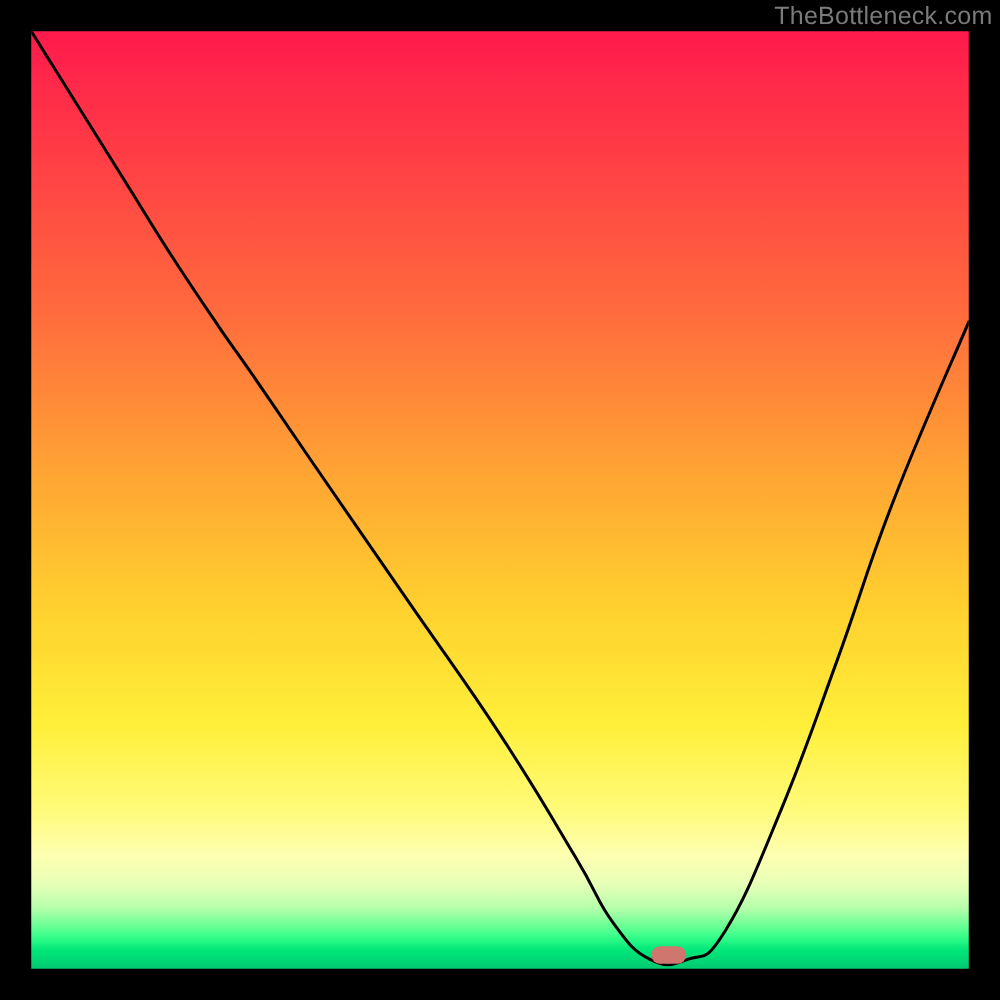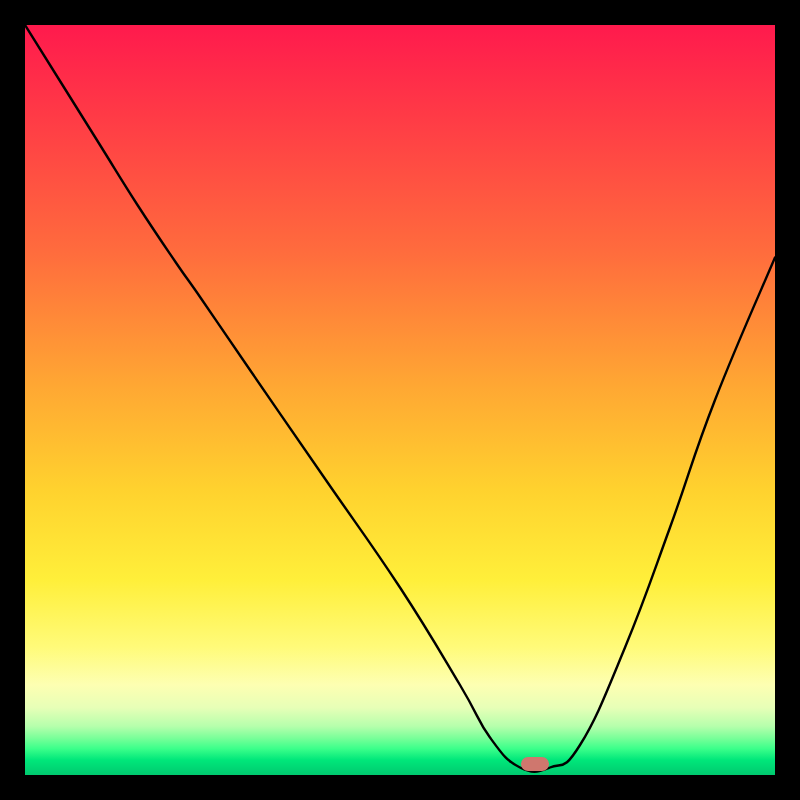--- a/index.html
+++ b/index.html
@@ -72,13 +72,14 @@
 </head>
 <body>
 
 <div class="frame">
   <div class="plot">
     <svg class="curve-svg" viewBox="0 0 750 750" preserveAspectRatio="none">
       <path id="curve-path" fill="none" stroke="#000" stroke-width="2.4" stroke-linecap="round" stroke-linejoin="round" d="M 0.00 0.00 C 8.25 13.20, 21.00 33.60, 37.50 60.00 C 54.00 86.40, 58.50 93.60, 75.00 120.00 C 91.50 146.40, 96.00 154.43, 112.50 180.00 C 129.00 205.57, 135.97 215.62, 150.00 236.25 C 164.03 256.88, 159.75 249.82, 176.25 273.75 C 192.75 297.68, 197.78 305.40, 225.00 345.00 C 252.22 384.60, 267.00 405.90, 300.00 453.75 C 333.00 501.60, 345.30 517.13, 375.00 562.50 C 404.70 607.88, 415.20 627.00, 435.00 660.00 C 454.80 693.00, 451.80 694.35, 465.00 712.50 C 478.20 730.65, 481.80 735.90, 495.00 742.50 C 508.20 749.10, 511.80 747.45, 525.00 742.50 C 538.20 737.55, 538.50 746.40, 555.00 720.00 C 571.50 693.60, 580.20 670.35, 600.00 622.50 C 619.80 574.65, 625.20 556.95, 645.00 502.50 C 664.80 448.05, 666.90 434.40, 690.00 375.00 C 713.10 315.60, 736.80 263.85, 750.00 232.50"></path>
     </svg>
     <div id="marker" class="marker" style="left: 510px; top: 738.75px; background: rgb(207, 119, 110);"></div>
   </div>
+  <div class="watermark">TheBottleneck.com</div>
 </div>
 
 </body></html>

